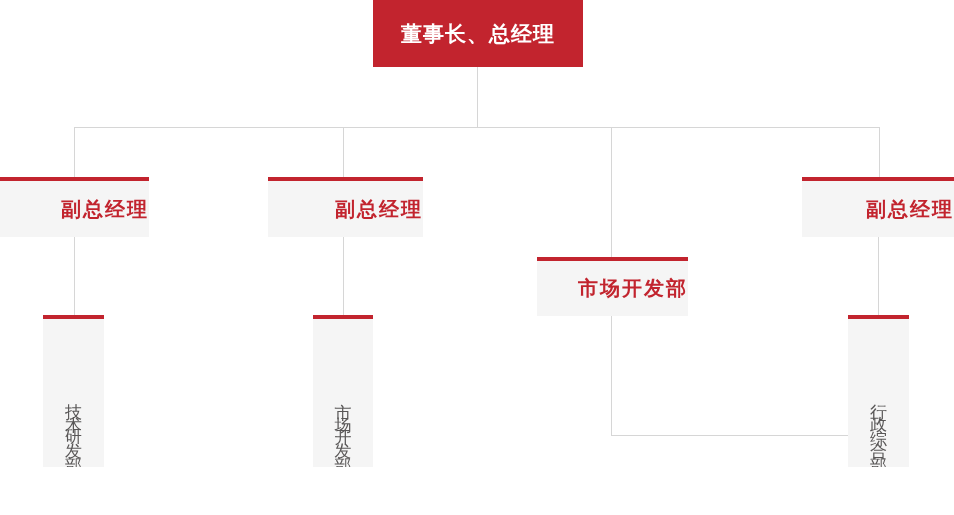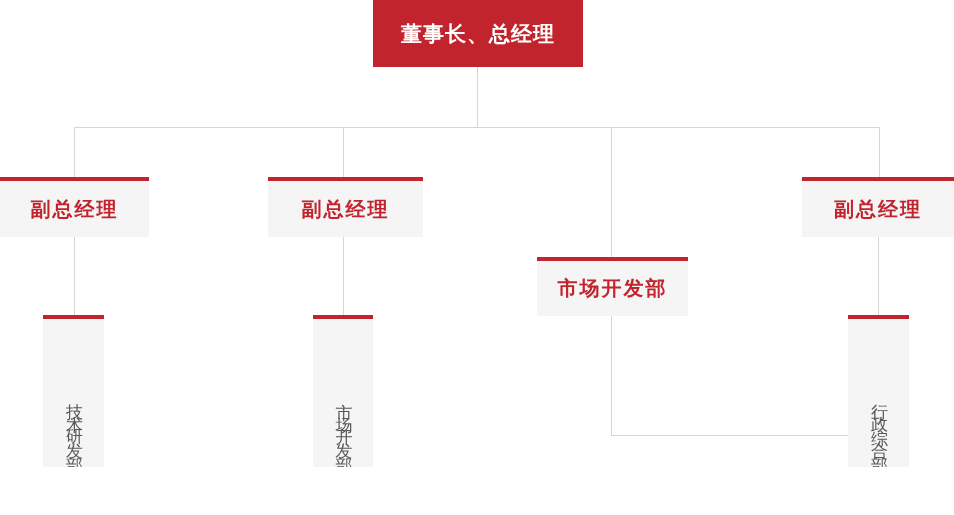--- a/index.html
+++ b/index.html
@@ -14,21 +14,20 @@
   html, body { background: var(--page-background); }
   body {
     font-family: "Liberation Sans", "DejaVu Sans", sans-serif;
     width: 954px; height: 515px; overflow: hidden;
   }
   .canvas {
     position: relative;
     width: 954px; height: 467px;
     background: var(--page-background);
     overflow: hidden;
-    font-family: Liberation Mono, monospace;
   }
   .line { position: absolute; background: var(--connector-gray); }
   .line.v { width: 1px; }
   .line.h { height: 1px; }
 
   .node-root {
     position: absolute;
     left: 373px; top: 0; width: 210px; height: 67px;
     background: var(--accent-red);
     color: var(--root-text);
@@ -36,21 +35,21 @@
     display: flex; align-items: center; justify-content: center;
     z-index: 2;
   }
   .node2 {
     position: absolute;
     height: 60px;
     background: var(--node-background);
     border-top: 4px solid var(--accent-red);
     color: var(--accent-red);
     font-size: 20px; font-weight: bold; letter-spacing: 2px;
-    display: flex; align-items: center; justify-content: center;
+    display: flex; align-items: center; justify-content: flex-end;
     z-index: 2;
   }
   .node2.vp1 { left: 0;     top: 177px; width: 149px; }
   .node2.vp2 { left: 268px; top: 177px; width: 155px; }
   .node2.cfo { left: 537px; top: 257px; width: 151px; height: 59px; }
   .node2.vp3 { left: 802px; top: 177px; width: 152px; }
 
   .dept {
     position: absolute;
     top: 315px; height: 200px;

